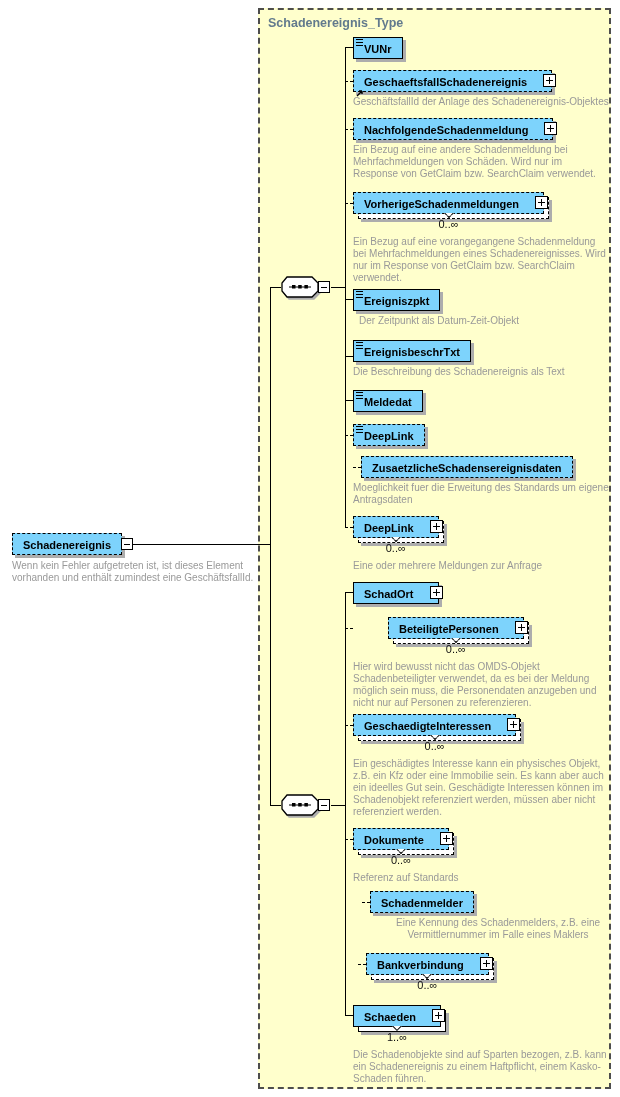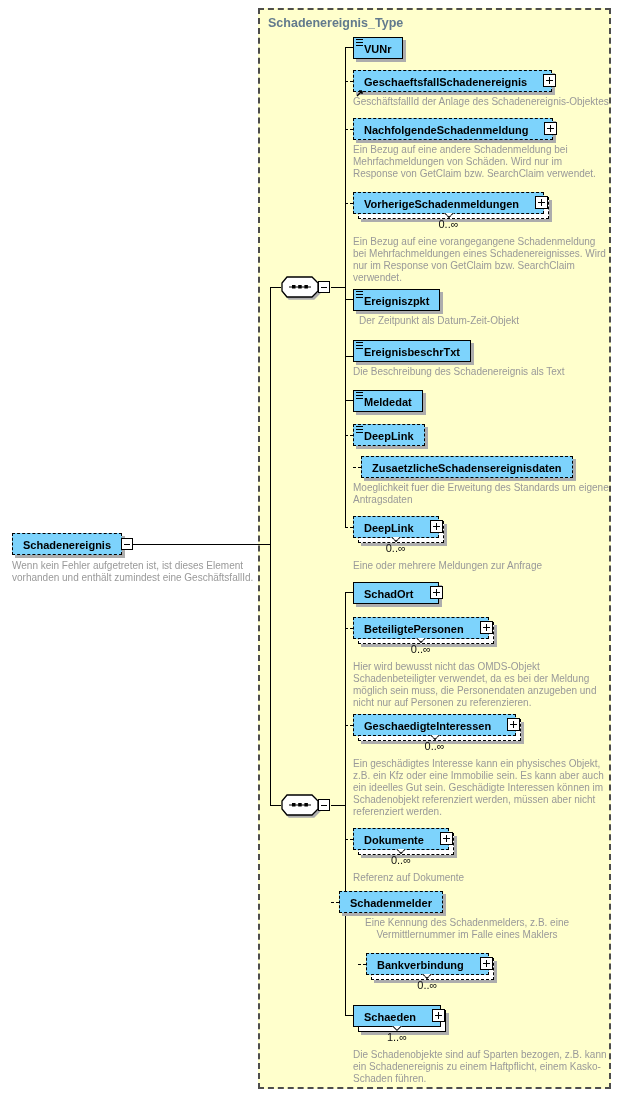--- a/index.html
+++ b/index.html
@@ -146,42 +146,42 @@
         <rect x="11" y="9" width="3.5" height="3.5" fill="#000"></rect>
         <rect x="17.2" y="9" width="3.5" height="3.5" fill="#000"></rect>
         <rect x="23.4" y="9" width="3.5" height="3.5" fill="#000"></rect>
       </svg>
       <div class="minusbox"></div>
     </div>
     <div class="child-row" style="left: 345px; top: 582px;">
       <div class="stub"></div>
       <div class="node"><div class="ebox solid haspl"><span class="ename">SchadOrt</span><span class="plusbox"></span></div></div>
     </div>
-    <div class="child-row" style="left: 345px; top: 617px;">
+    <div class="child-row" style="left: 345px; top: 617px; gap: 35px;">
       <div class="stub dashed"></div>
       <div class="node multiple"><div class="backbox dashed"></div><div class="ebox dashed haspl"><span class="ename">BeteiligtePersonen</span><span class="plusbox"></span><div class="notchw">
             <div class="notch dashed"></div>
           </div></div><div class="card">0..∞</div></div>
       <div class="ann" style="left: 8px; top: 44px;">Hier wird bewusst nicht das OMDS-Objekt Schadenbeteiligter verwendet, da es bei der Meldung möglich sein muss, die Personendaten anzugeben und nicht nur auf Personen zu referenzieren.</div>
     </div>
     <div class="child-row" style="left: 345px; top: 714px;">
       <div class="stub dashed"></div>
       <div class="node multiple"><div class="backbox dashed"></div><div class="ebox dashed haspl"><span class="ename">GeschaedigteInteressen</span><span class="plusbox"></span><div class="notchw">
             <div class="notch dashed"></div>
           </div></div><div class="card">0..∞</div></div>
       <div class="ann" style="left: 8px; top: 44px;">Ein geschädigtes Interesse kann ein physisches Objekt, z.B. ein Kfz oder eine Immobilie sein. Es kann aber auch ein ideelles Gut sein. Geschädigte Interessen können im Schadenobjekt referenziert werden, müssen aber nicht referenziert werden.</div>
     </div>
     <div class="child-row" style="left: 345px; top: 828px;">
       <div class="stub dashed"></div>
       <div class="node multiple"><div class="backbox dashed"></div><div class="ebox dashed haspl"><span class="ename">Dokumente</span><span class="plusbox"></span><div class="notchw">
             <div class="notch dashed"></div>
           </div></div><div class="card">0..∞</div></div>
-      <div class="ann" style="left: 8px; top: 44px;">Referenz auf Dokumente</div>
+      <div class="ann" style="left: 8px; top: 44px;">Referenz auf Standards</div>
     </div>
-    <div class="child-row" style="left: 331px; top: 891px;">
+    <div class="child-row" style="left: 362px; top: 891px;">
       <div class="stub dashed"></div>
       <div class="node"><div class="ebox dashed"><span class="ename">Schadenmelder</span></div></div>
       <div class="ann" style="left: 8px; top: 26px; text-align: center;">Eine Kennung des Schadenmelders, z.B. eine Vermittlernummer im Falle eines Maklers</div>
     </div>
     <div class="child-row" style="left: 358px; top: 953px;">
       <div class="stub dashed"></div>
       <div class="node multiple"><div class="backbox dashed"></div><div class="ebox dashed haspl"><span class="ename">Bankverbindung</span><span class="plusbox"></span><div class="notchw">
             <div class="notch dashed"></div>
           </div></div><div class="card">0..∞</div></div>
     </div>

